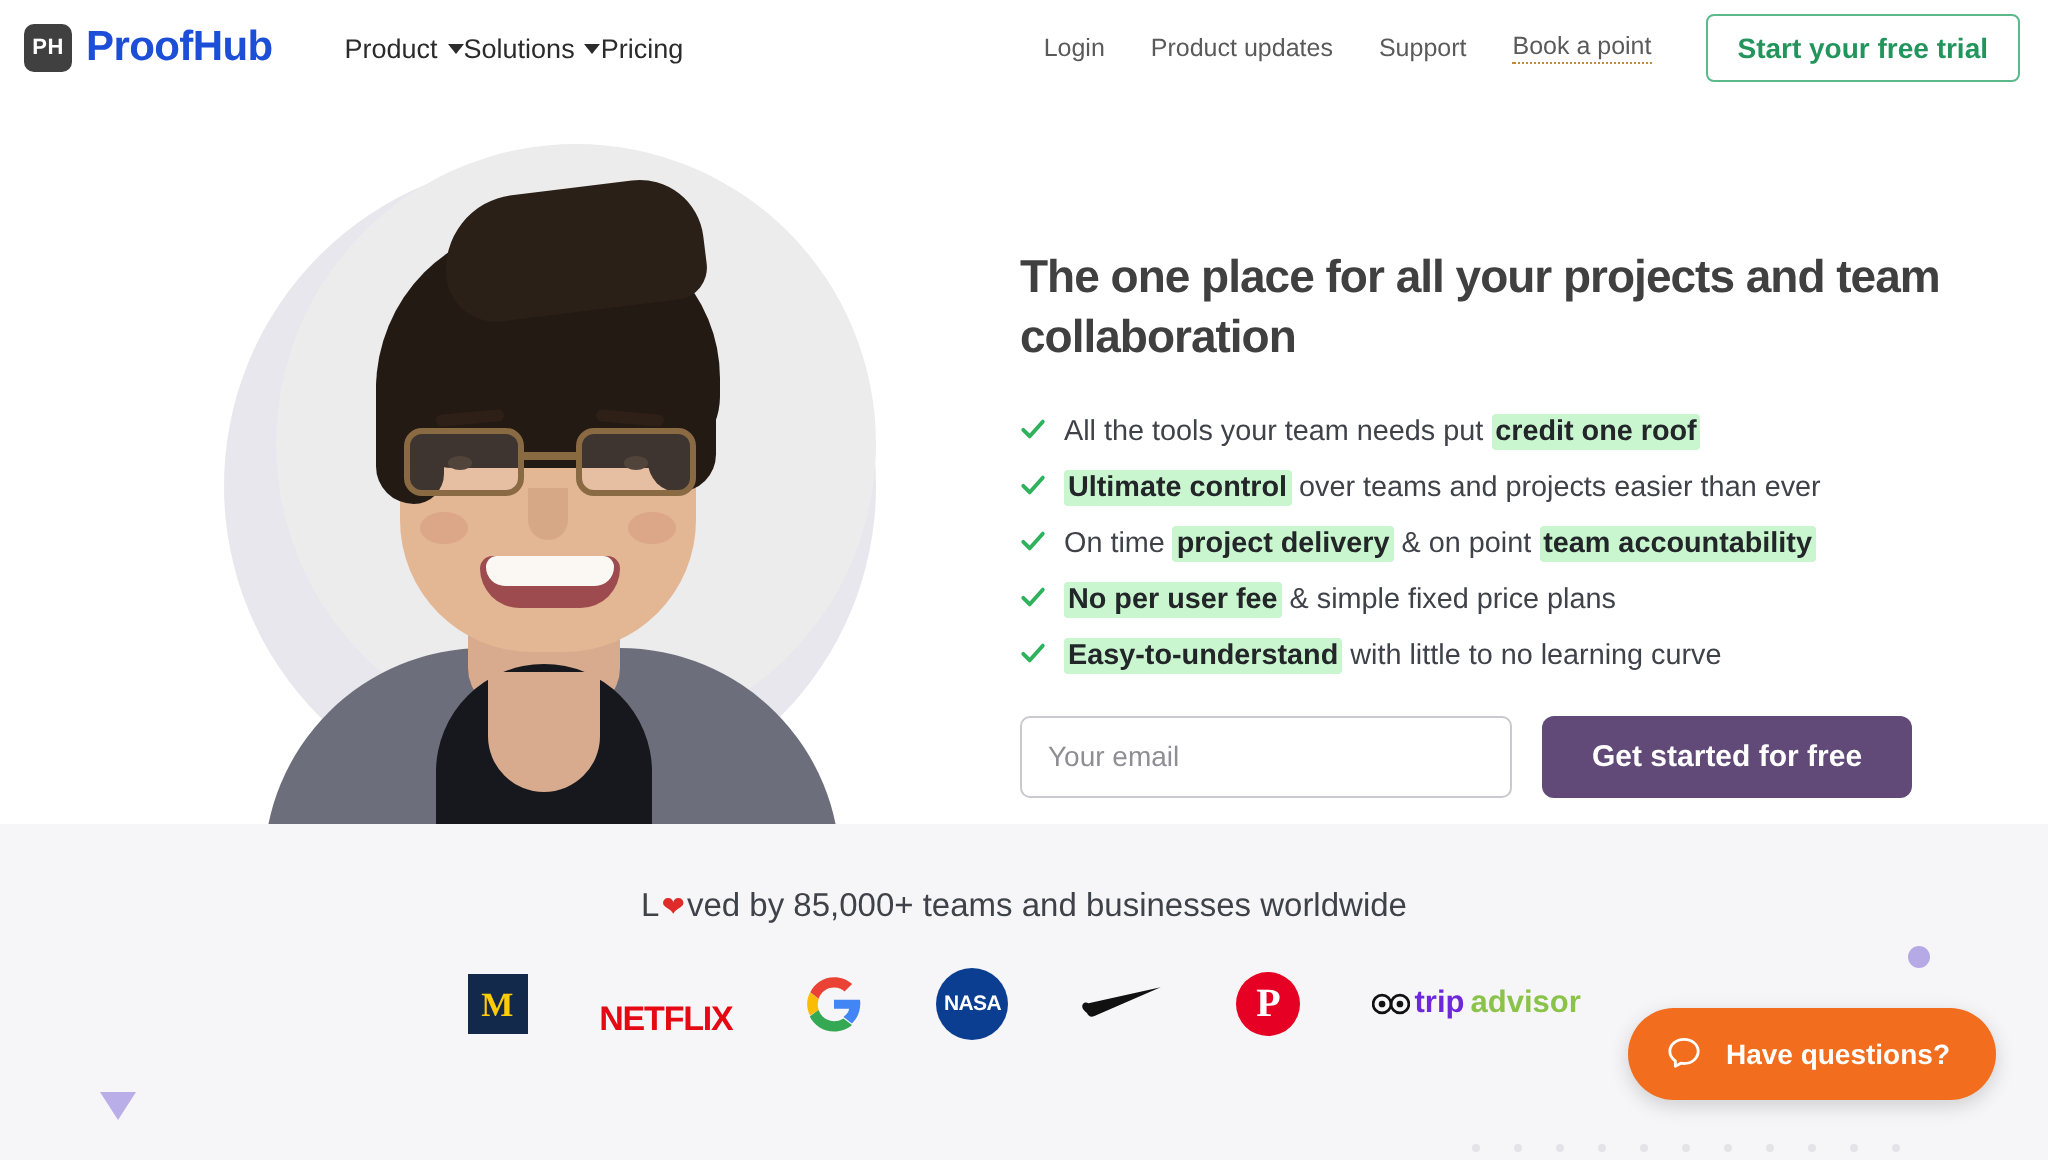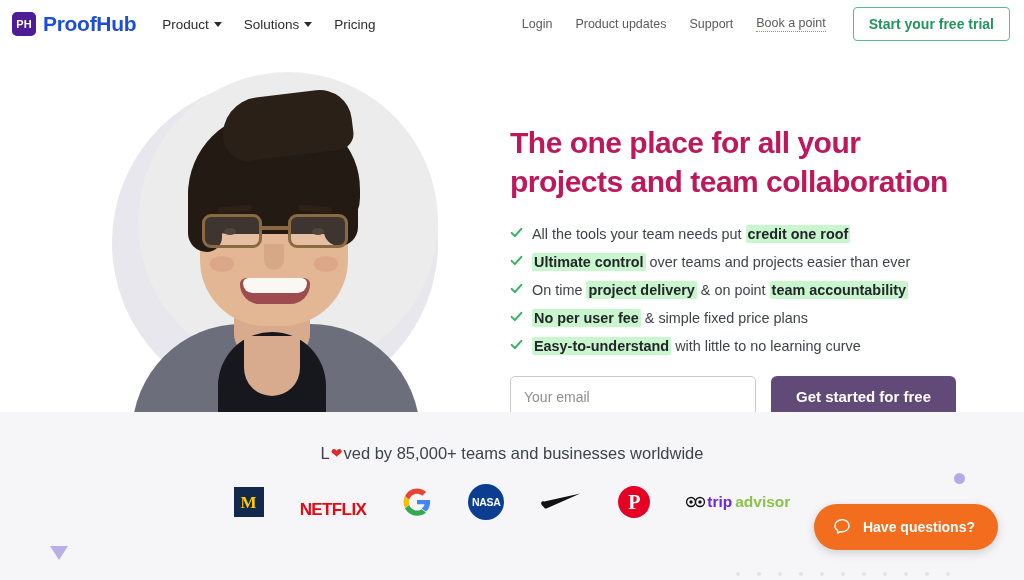--- a/index.html
+++ b/index.html
@@ -15,27 +15,27 @@
   .header {
     position: relative; z-index: 40;
     height: 48px; width: 100%;
     display: flex; align-items: center;
     padding: 0 14px 0 12px;
     background: #ffffff;
   }
   .brand { display: flex; align-items: center; gap: 7px; }
   .brand-mark {
     width: 24px; height: 24px; border-radius: 5px;
-    background: #4c1d95;
+    background: #404040;
     display: flex; align-items: center; justify-content: center;
     color: #fff; font-size: 11px; font-weight: bold; letter-spacing: .2px;
   }
   .brand-name { font-size: 21px; font-weight: bold; color: #1d4ed8; letter-spacing: -.3px; }
 
-  .mainnav { display: flex; align-items: center; gap: 22px; margin-left: 26px; }
+  .mainnav { display: flex; align-items: center; margin-left: 36px; }
   .mainnav a {
     font-size: 13.5px; color: #2b2b2b; text-decoration: none;
     display: flex; align-items: center; gap: 5px;
   }
   .caret {
     width: 0; height: 0; display: inline-block;
     border-left: 4px solid transparent; border-right: 4px solid transparent;
     border-top: 5px solid #2b2b2b;
   }
 
@@ -127,22 +127,22 @@
     position:absolute; left:92px; top:190px; width:70px; height:26px;
     background:#9d4b4f; border-radius:10px 10px 32px 32px; overflow:hidden;
   }
   .p-teeth { position:absolute; left:3px; top:0; width:64px; height:15px; background:#fbf8f4; border-radius:8px 8px 14px 14px; }
   .p-cheek-l { position:absolute; left:62px; top:168px; width:24px; height:16px; background:rgba(205,130,110,.3); border-radius:50%; }
   .p-cheek-r { position:absolute; left:166px; top:168px; width:24px; height:16px; background:rgba(205,130,110,.3); border-radius:50%; }
 
   .hero-right { position: absolute; left: 510px; top: 0; width: 500px; }
   .headline {
     margin-top: 76px;
-    font-size: 30px; font-weight: bold; line-height: 1.29;
-    color: #be185d; letter-spacing: -.5px;
+    font-size: 23px; font-weight: bold; line-height: 1.29;
+    color: #404040; letter-spacing: -.5px;
     max-width: 470px;
   }
   .bullets { margin-top: 22px; }
   .bullet {
     display: flex; align-items: flex-start; gap: 9px;
     font-size: 14.4px; color: #3f4349; line-height: 1.55;
     margin-bottom: 5.5px;
   }
   .check {
     flex: 0 0 auto; margin-top: 3px;

